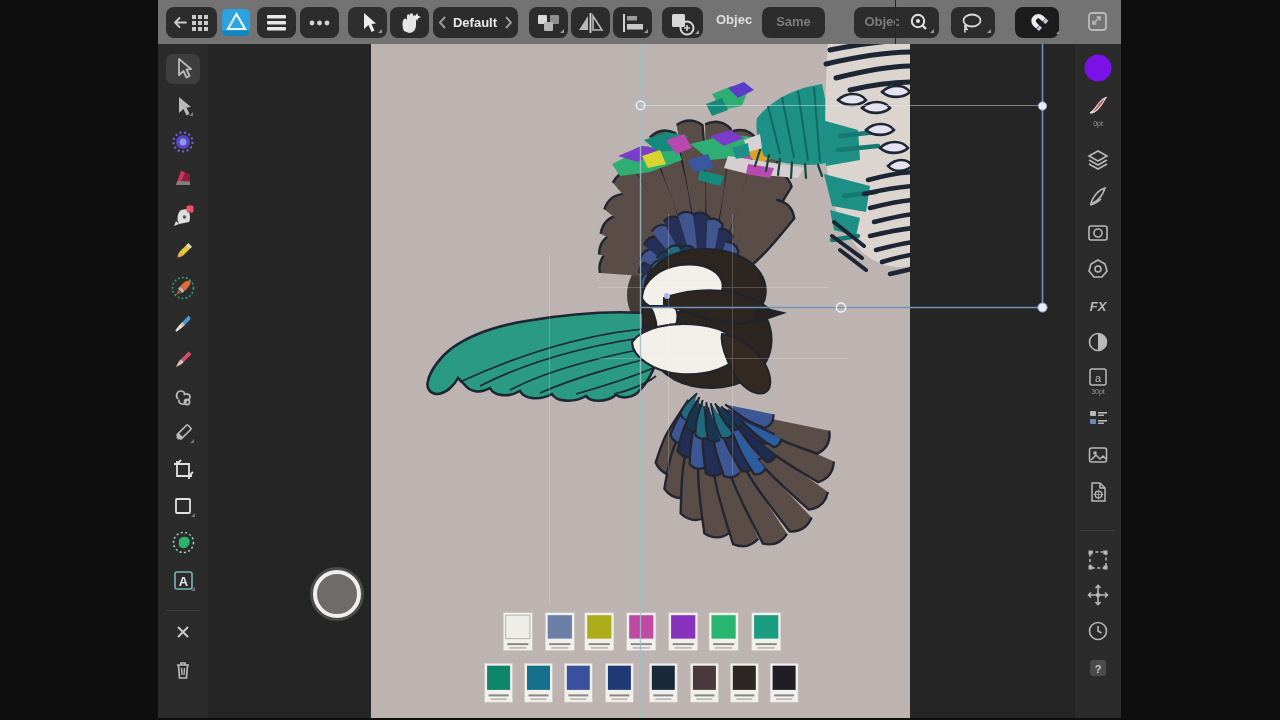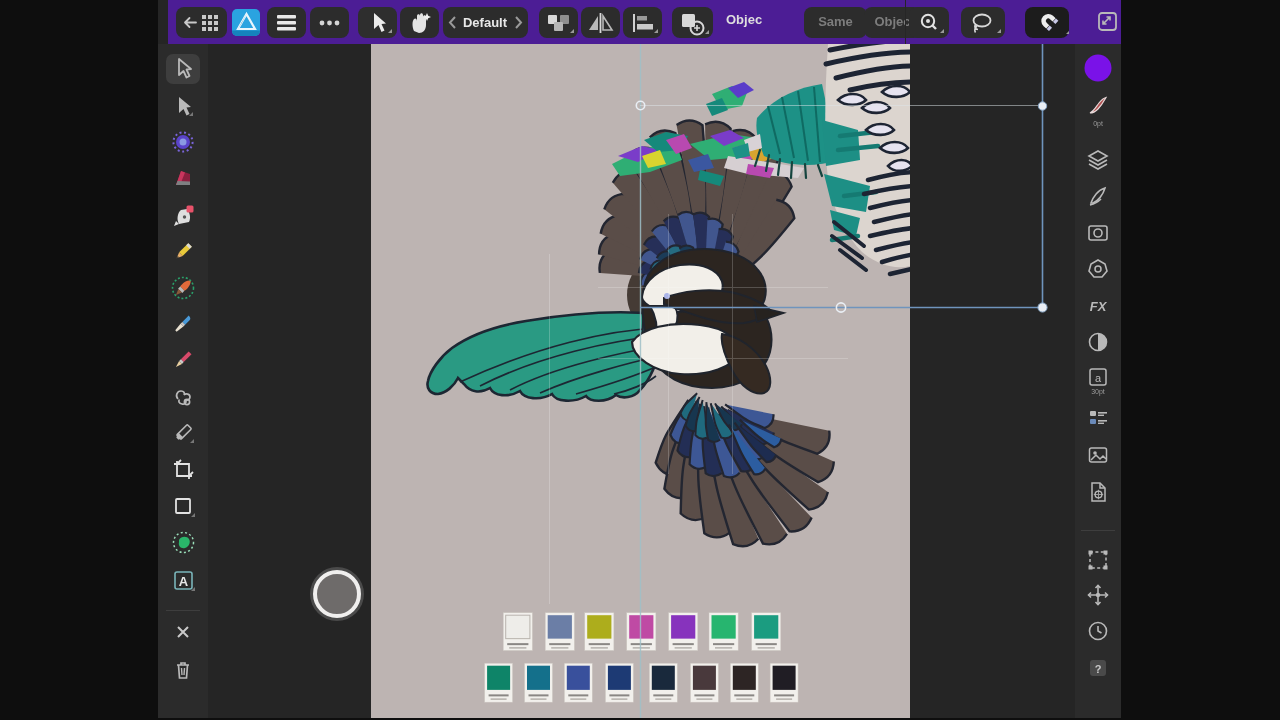--- a/index.html
+++ b/index.html
@@ -1,18 +1,18 @@
 <!DOCTYPE html>
 <html><head>
 <meta charset="utf-8">
 <style>
 html,body{margin:0;padding:0;background:#0e0e0e;width:1280px;height:720px;overflow:hidden;}
 *{box-sizing:border-box;font-family:"Liberation Sans",sans-serif;}
 #app{position:absolute;left:158px;top:0;width:963px;height:718px;background:#252525;overflow:hidden;}
-#topbar{position:absolute;left:0;top:0;width:963px;height:44px;background:#4c1d95;margin-left:10px;}
+#topbar{position:absolute;left:0;top:0;width:963px;height:44px;background:#737373;}
 .tb{position:absolute;top:7px;height:31px;background:#2c2c2c;border-radius:8px;}
 #leftbar{position:absolute;left:0;top:44px;width:50px;height:674px;background:#2b2b2b;}
 #rightbar{position:absolute;left:917px;top:44px;width:46px;height:674px;background:#2b2b2b;}
 #canvas{position:absolute;left:50px;top:44px;width:867px;height:674px;background:#252525;overflow:hidden;}
 #artboard{position:absolute;left:163px;top:0;width:539px;height:674px;background:#bdb4b2;}
 .ic{position:absolute;text-align:center;}
 .lbl{position:absolute;color:#9a9a9a;font-size:7px;text-align:center;width:46px;}
 svg{display:block;}
 </style>
 </head>
@@ -110,21 +110,21 @@
       </div>
 <div class="tb" style="left:504px;width:41px;">
         <svg width="41" height="31">
  <rect x="10" y="7" width="13" height="13" rx="1.5" fill="#d8d8d8"></rect>
  <circle cx="25" cy="21" r="6.5" fill="none" stroke="#d8d8d8" stroke-width="2"></circle>
  <path d="M25,18 L25,24 M22,21 L28,21" stroke="#d8d8d8" stroke-width="1.6"></path>
  <path d="M33,27 L37,27 L37,23 Z" fill="#9a9a9a"></path>
         </svg>
       </div>
 <div style="position:absolute;left:558px;top:12px;color:#dedede;font-size:13px;font-weight:bold;">Objec</div>
-<div class="tb" style="left:636px;width:63px;">
+<div class="tb" style="left:604px;width:63px;">
         <div style="text-align:center;color:#7d7d7d;font-size:13px;font-weight:bold;margin-top:7px;">Same</div>
       </div>
 <div class="tb" style="left:696px;width:57px;">
         <div style="text-align:center;color:#7d7d7d;font-size:13px;font-weight:bold;margin-top:7px;">Objec</div>
       </div>
 <div style="position:absolute;left:737px;top:0;width:1px;height:44px;background:#262626;"></div>
 <div class="tb" style="left:741px;width:40px;">
         <svg width="40" height="31">
  <circle cx="19" cy="14" r="6.2" fill="none" stroke="#e2e2e2" stroke-width="2"></circle>
  <circle cx="19" cy="14" r="2" fill="#e2e2e2"></circle>

